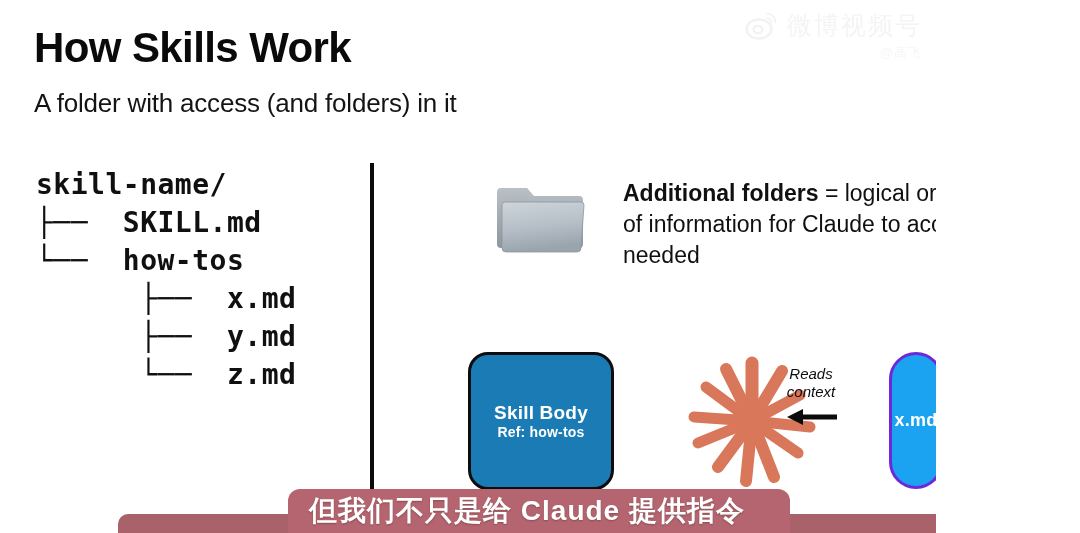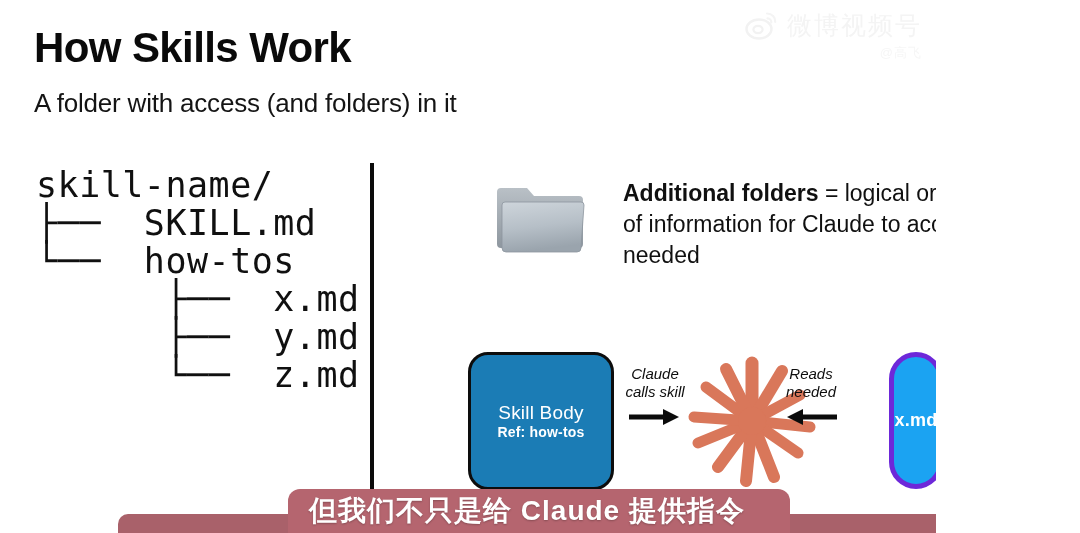--- a/index.html
+++ b/index.html
@@ -80,25 +80,26 @@
     height: 328px;
     background: #0b0b0b;
   }
 
   
   .tree {
     position: absolute;
     left: 36px;
     top: 166px;
     font-family: "DejaVu Sans Mono", monospace;
-    font-size: 35px;
+    font-size: 28px;
     line-height: 38px;
     white-space: pre;
     color: #101010;
     letter-spacing: 0.5px;
+    font-weight: bold;
   }
 
   
   .folder-icon {
     position: absolute;
     left: 495px;
     top: 172px;
     width: 92px;
     height: 86px;
   }
@@ -127,21 +128,21 @@
     border-radius: 20px;
     box-sizing: border-box;
     display: flex;
     flex-direction: column;
     align-items: center;
     justify-content: center;
   }
   .skill-title {
     color: #ffffff;
     font-size: 19px;
-    font-weight: normal;
+    font-weight: bold;
     letter-spacing: 0.2px;
   }
   .skill-ref {
     color: #ffffff;
     font-size: 14px;
     font-weight: bold;
     letter-spacing: 0.2px;
   }
 
   
@@ -171,21 +172,21 @@
     height: 132px;
   }
 
   
   .pill {
     position: absolute;
     top: 352px;
     width: 54px;
     height: 137px;
     background: #1ba3f2;
-    border: 5px solid #6d28d9;
+    border: 3px solid #6d28d9;
     border-radius: 28px;
     box-sizing: border-box;
     display: flex;
     align-items: center;
     justify-content: center;
   }
   .pill span {
     color: #ffffff;
     font-size: 18px;
     font-weight: bold;
@@ -291,30 +292,20 @@
 
   <div class="folders-text">
     <b>Additional folders</b><span> = logical organization of information for Claude to access as needed</span>
   </div>
 
   <div class="skill-box">
     <div class="skill-title">Skill Body</div>
     <div class="skill-ref">Ref: how-tos</div>
   </div>
 
-  <div class="arrow-group ag-calls">
-    <div class="arrow-label">Claude</div>
-    <div class="arrow-label">calls skill</div>
-    <div class="arrow-glyph">
-      <svg viewBox="0 0 56 20" width="56" height="20" aria-hidden="true">
-        <path d="M2 10 h38" stroke="#0b0b0b" stroke-width="5" stroke-linecap="butt"></path>
-        <path d="M52 10 l-16 -8 v16 z" fill="#0b0b0b"></path>
-      </svg>
-    </div>
-  </div>
 
   <div class="burst">
     <svg viewBox="0 0 128 132" width="128" height="132" aria-hidden="true">
       <g fill="#d9775a" stroke="#d9775a" stroke-linecap="round">
         <line x1="64" y1="66" x2="64" y2="8" stroke-width="13"></line>
         <line x1="64" y1="66" x2="94" y2="16" stroke-width="12"></line>
         <line x1="64" y1="66" x2="112" y2="40" stroke-width="11"></line>
         <line x1="64" y1="66" x2="122" y2="72" stroke-width="11"></line>
         <line x1="64" y1="66" x2="110" y2="98" stroke-width="11"></line>
         <line x1="64" y1="66" x2="86" y2="122" stroke-width="12"></line>
@@ -324,21 +315,21 @@
         <line x1="64" y1="66" x2="6" y2="62" stroke-width="11"></line>
         <line x1="64" y1="66" x2="18" y2="32" stroke-width="11"></line>
         <line x1="64" y1="66" x2="38" y2="14" stroke-width="12"></line>
         <circle cx="64" cy="66" r="14"></circle>
       </g>
     </svg>
   </div>
 
   <div class="arrow-group ag-reads">
     <div class="arrow-label">Reads</div>
-    <div class="arrow-label">needed</div>
+    <div class="arrow-label">context</div>
     <div class="arrow-glyph">
       <svg viewBox="0 0 56 20" width="56" height="20" aria-hidden="true">
         <path d="M54 10 h-38" stroke="#0b0b0b" stroke-width="5" stroke-linecap="butt"></path>
         <path d="M4 10 l16 -8 v16 z" fill="#0b0b0b"></path>
       </svg>
     </div>
   </div>
 
   <div class="pill pill-0">
     <span>x.md</span>

